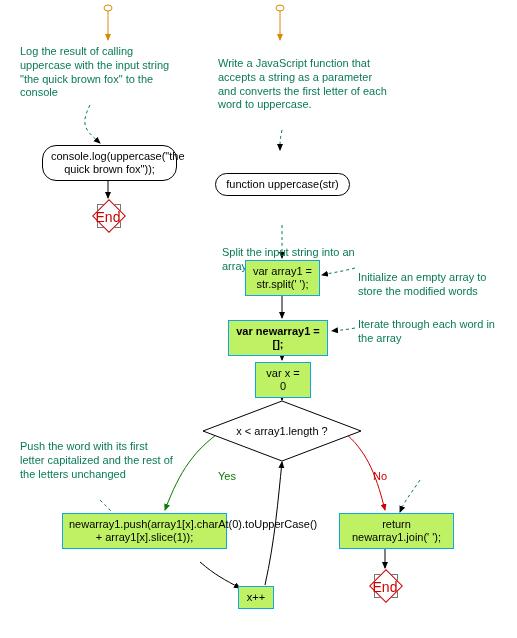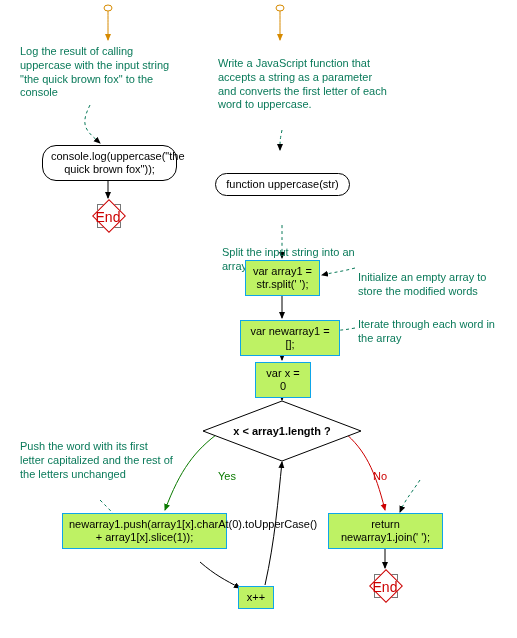--- a/index.html
+++ b/index.html
@@ -178,42 +178,42 @@
   <div class="annotation" style="left:218px; top:45px; width:170px;margin-top:12px;">Write a JavaScript function that accepts a string as a parameter and converts the first letter of each word to uppercase.</div>
 
   <div class="round-box" style="left:215px; top:153px; width:135px;margin-top:20px;">function uppercase(str)</div>
 
   <div class="annotation" style="left:222px; top:212px; width:140px;margin-top:34px;">Split the input string into an array of words</div>
 
   <div class="node-box" style="left:245px; top:260px; width:75px;">var array1 = str.split(' ');</div>
 
   <div class="annotation" style="left:358px; top:258px; width:150px;margin-top:13px;">Initialize an empty array to store the modified words</div>
 
-  <div class="node-box" style="left:240px; top:320px; width:100px;">var newarray1 = [];</div>
+  <div class="node-box" style="left:228px; top:320px; width:100px;font-weight:bold;">var newarray1 = [];</div>
 
   <div class="annotation" style="left:358px; top:318px; width:150px;">Iterate through each word in the array</div>
 
   <div class="node-box" style="left:255px; top:362px; width:56px;">var x = 0</div>
 
-  <div class="decision" style="left:202px; top:400px; width:160px; height:62px;font-weight:bold;">
+  <div class="decision" style="left:202px; top:400px; width:160px; height:62px;">
     <svg width="160" height="62">
       <polygon points="80,1 159,31 80,61 1,31" fill="#fff" stroke="#000"></polygon>
     </svg>
     <div class="dtext">x &lt; array1.length ?</div>
   </div>
 
   <div class="edge-label yes" style="left:218px; top:470px;">Yes</div>
   <div class="edge-label no" style="left:330px; top:470px;padding-left:43px;">No</div>
 
   <div class="annotation" style="left:20px; top:440px; width:155px;">Push the word with its first letter capitalized and the rest of the letters unchanged</div>
 
 
   <div class="node-box" style="left:62px; top:513px; width:165px;">newarray1.push(array1[x].charAt(0).toUpperCase() + array1[x].slice(1));</div>
 
-  <div class="node-box" style="left:328px; top:513px; width:115px;">return newarray1.join(' ');</div>
+  <div class="node-box" style="left:339px; top:513px; width:115px;">return newarray1.join(' ');</div>
 
   <div class="node-box" style="left:238px; top:586px; width:36px;">x++</div>
 
   <div class="end-node" style="left:370px; top:570px;">
     <div class="square"></div>
     <div class="diamond"></div>
     <div class="label">End</div>
   </div>
 
 </div>

